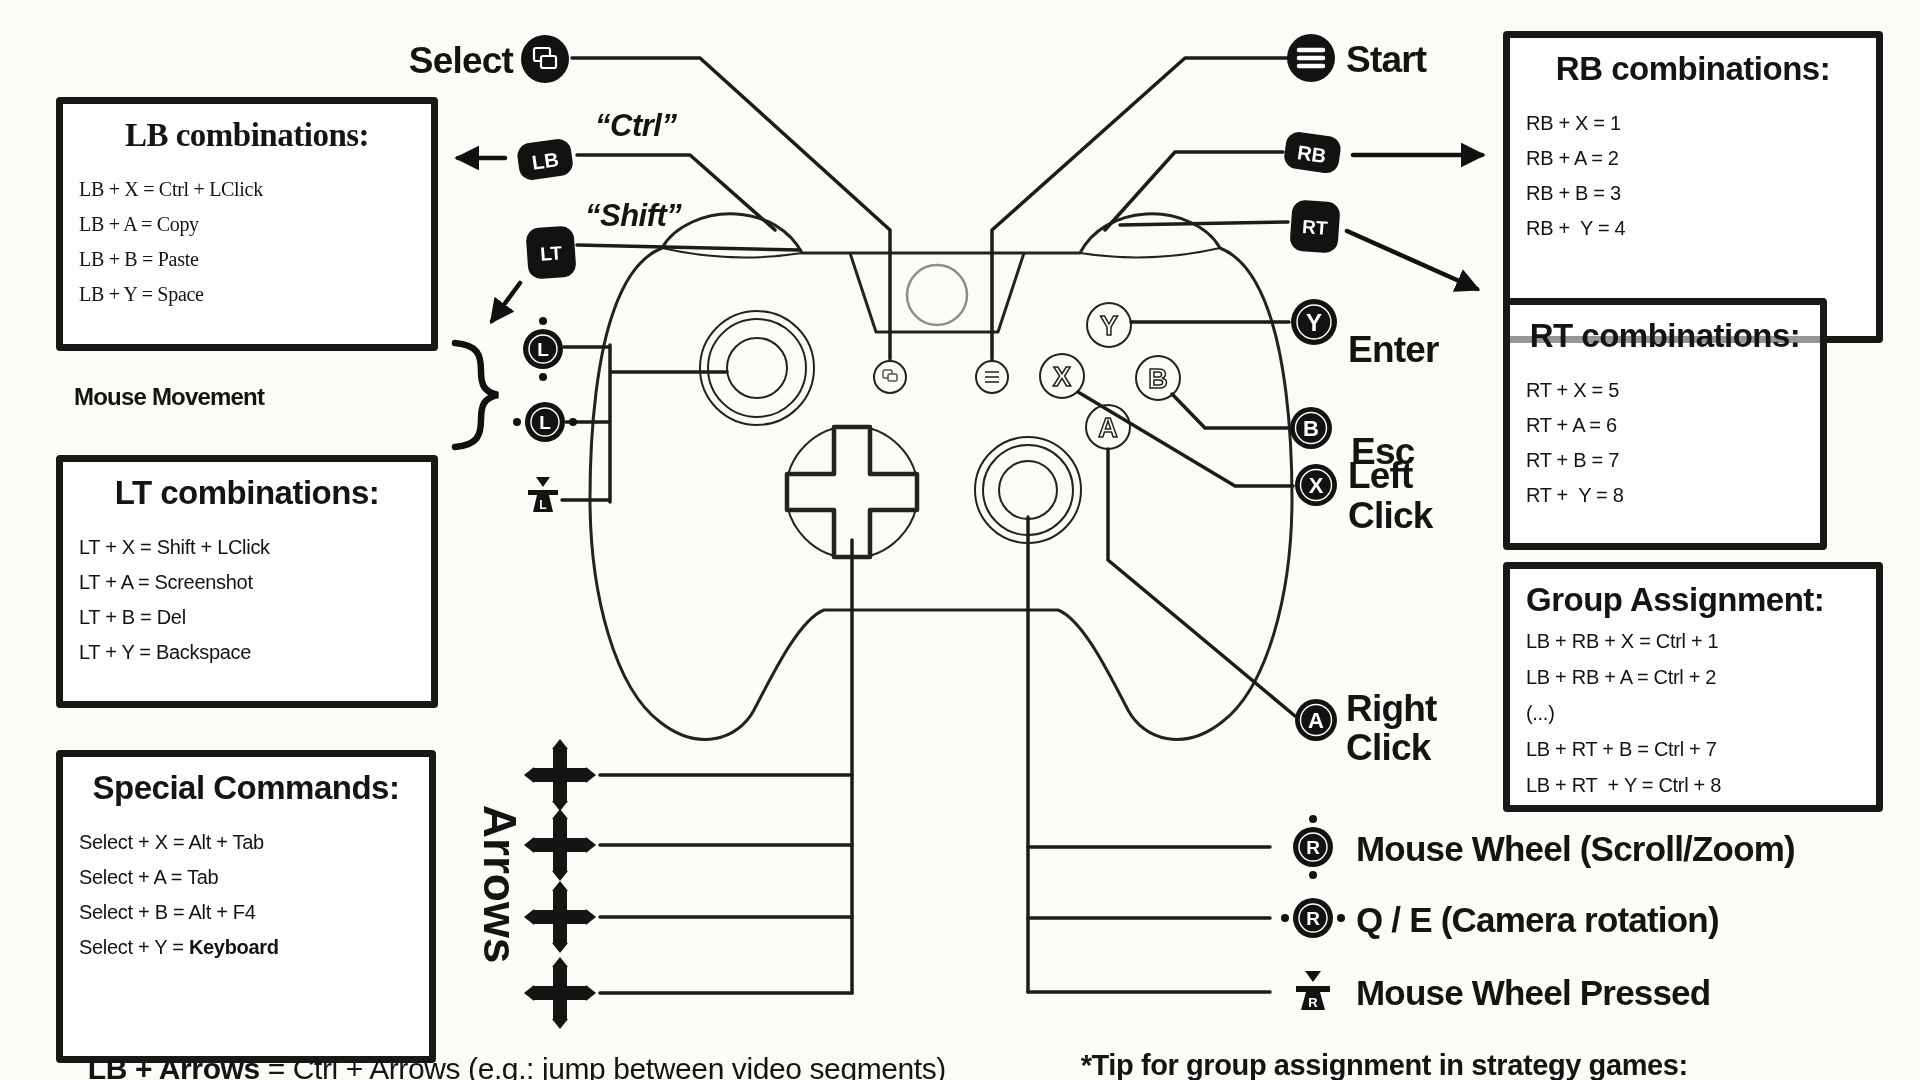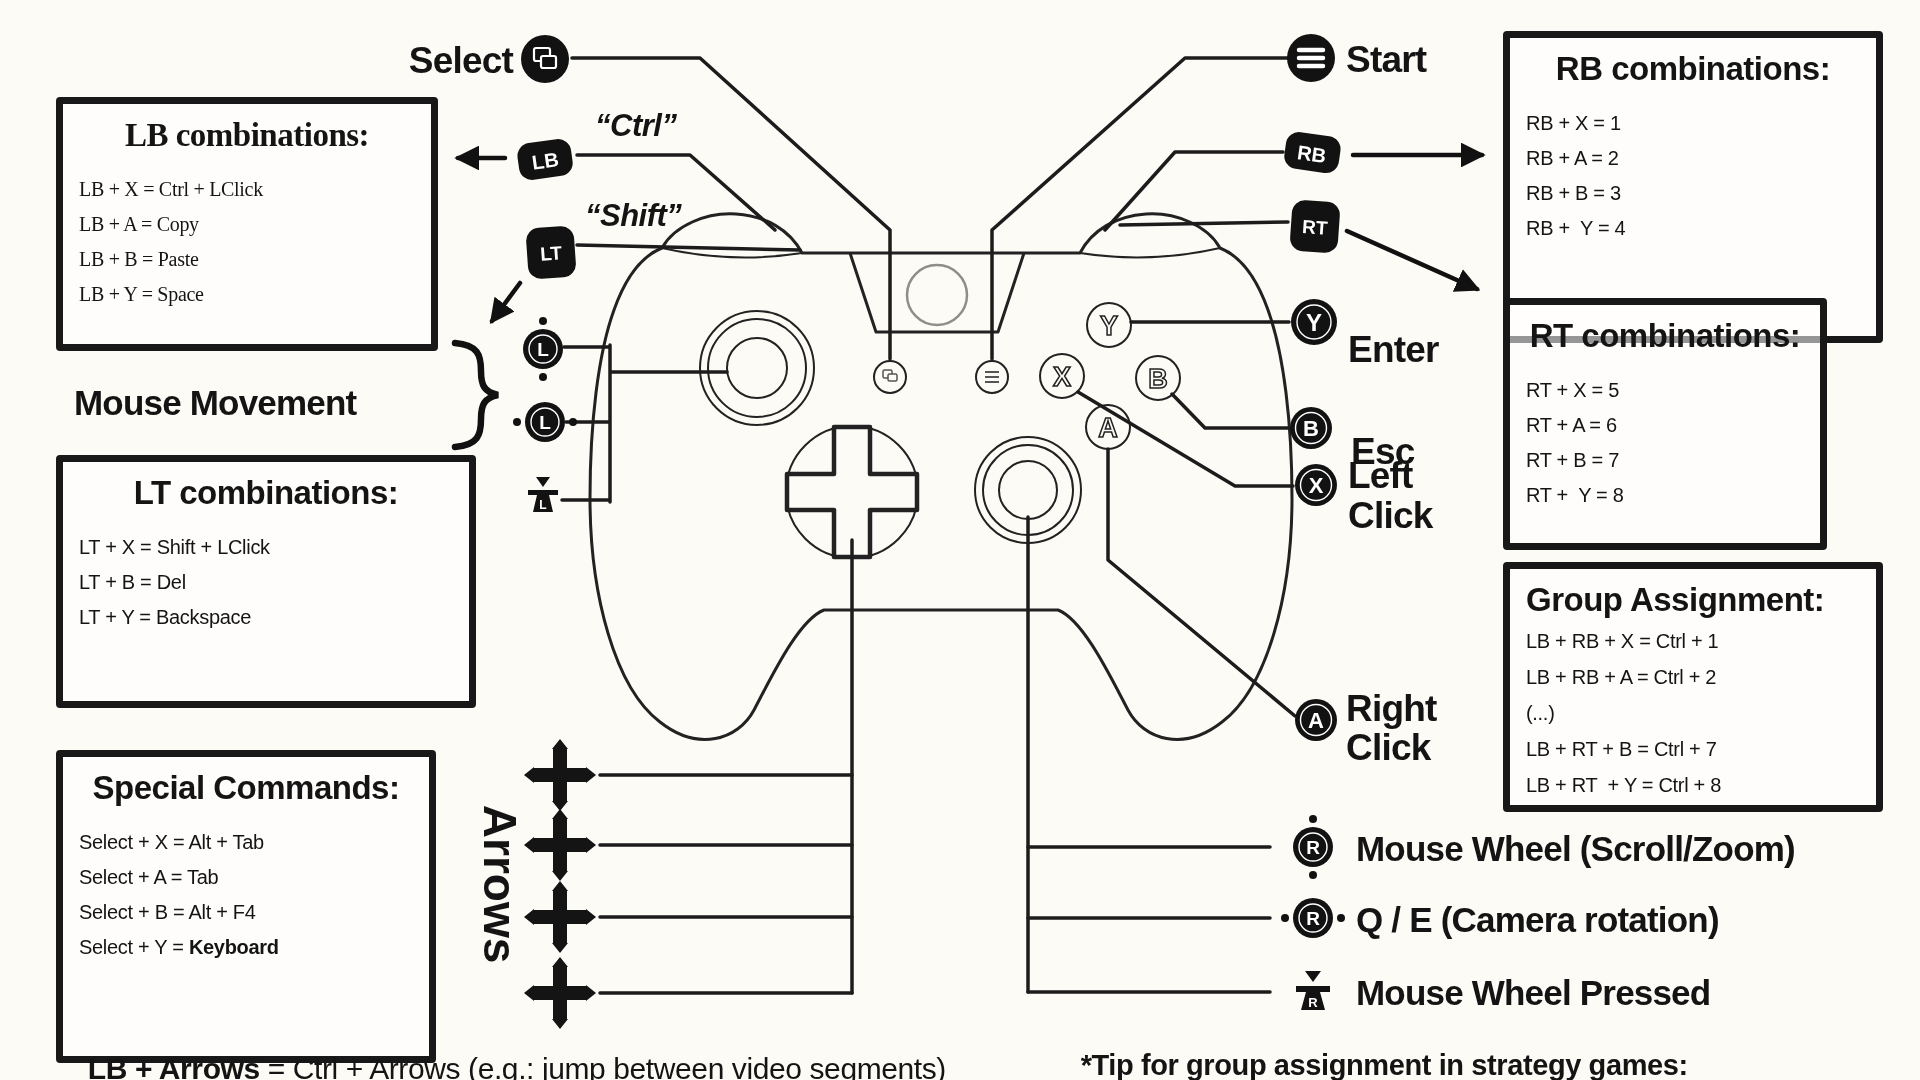--- a/index.html
+++ b/index.html
@@ -222,23 +222,24 @@
   </svg>
 
   <div class="box" style="left:56px;top:97px;width:382px;height:254px;font-family:Liberation Serif, serif;">
     <div class="box-title">LB combinations:</div>
     <div class="bline">LB + X = Ctrl + LClick</div>
     <div class="bline">LB + A = Copy</div>
     <div class="bline">LB + B = Paste</div>
     <div class="bline">LB + Y = Space</div>
   </div>
 
-  <div class="box" style="left:56px;top:455px;width:420px;height:253px;">
+  <div class="box" style="left:56px;top:455px;width:382px;height:253px;">
     <div class="box-title">LT combinations:</div>
     <div class="bline">LT + X = Shift + LClick</div>
+    <div class="bline">LT + A = Screenshot</div>
     <div class="bline">LT + B = Del</div>
     <div class="bline">LT + Y = Backspace</div>
   </div>
 
   <div class="box" style="left:56px;top:750px;width:380px;height:313px;">
     <div class="box-title">Special Commands:</div>
     <div class="bline">Select + X = Alt + Tab</div>
     <div class="bline">Select + A = Tab</div>
     <div class="bline">Select + B = Alt + F4</div>
     <div class="bline"><span>Select + Y = </span><b>Keyboard</b></div>
@@ -266,21 +267,21 @@
     <div class="bline">LB + RB + A = Ctrl + 2</div>
     <div class="bline">(...)</div>
     <div class="bline">LB + RT + B = Ctrl + 7</div>
     <div class="bline">LB + RT  + Y = Ctrl + 8</div>
   </div>
 
   <div class="biglabel" style="left:395px;top:40px;width:118px;text-align:right;">Select</div>
   <div class="biglabel" style="left:1346px;top:39px;">Start</div>
   <div class="quoted" style="left:595px;top:108px;">“Ctrl”</div>
   <div class="quoted" style="left:585px;top:198px;">“Shift”</div>
-  <div class="biglabel" style="left:74px;top:383px;font-size:35px;">Mouse Movement</div>
+  <div class="biglabel" style="left:74px;top:383px;font-size:24px;">Mouse Movement</div>
   <div class="arrows-label">Arrows</div>
   <div class="biglabel" style="left:1348px;top:301px;margin-top:28px;">Enter</div>
   <div class="biglabel" style="left:1351px;top:407px;margin-top:24px;">Esc</div>
   <div class="biglabel" style="left:1348px;top:456px;width:140px;line-height:40px;">Left Click</div>
   <div class="biglabel" style="left:1346px;top:689px;width:150px;line-height:39px;">Right Click</div>
   <div class="wheel" style="left:1356px;top:829px;">Mouse Wheel (Scroll/Zoom)</div>
   <div class="wheel" style="left:1356px;top:973px;">Mouse Wheel Pressed</div>
   <div class="wheel" style="left:1356px;top:900px;">Q / E (Camera rotation)</div>
 
   <div class="foot" style="left:56px;top:1018px;">

